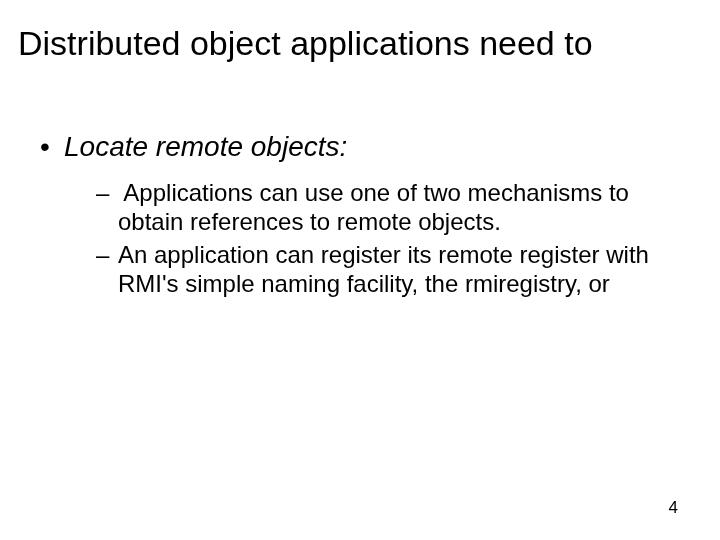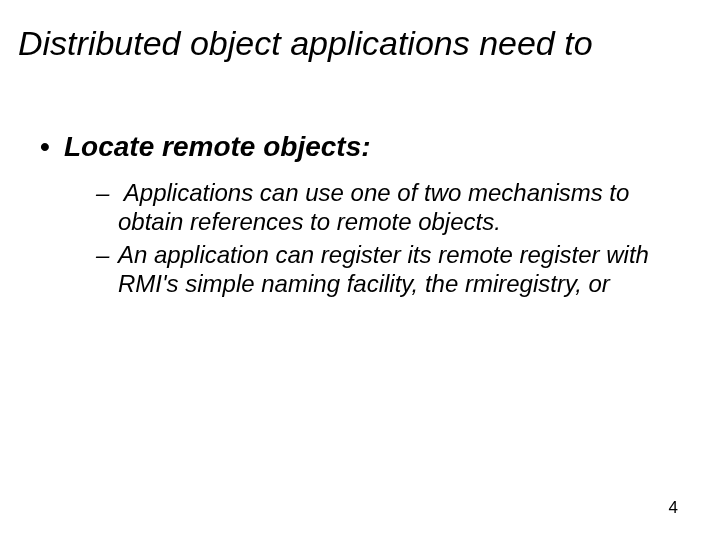--- a/index.html
+++ b/index.html
@@ -19,54 +19,51 @@
     box-sizing: border-box;
   }
   .title {
     position: absolute;
     top: 24px;
     left: 18px;
     right: 18px;
     font-size: 34px;
     line-height: 1.15;
     font-weight: 400;
-    font-style: italic;
   }
   .body {
     position: absolute;
     top: 120px;
     left: 40px;
     right: 40px;
   }
   .lvl1 {
     font-size: 28px;
     font-style: italic;
     line-height: 1.2;
     margin: 10px 0 14px 0;
     padding-left: 24px;
     position: relative;
-    font-weight: bold;
   }
   .lvl1::before {
     content: "•";
     position: absolute;
     left: 0;
     top: 0;
     font-style: normal;
   }
   .lvl2-wrap {
     margin-left: 56px;
   }
   .lvl2 {
     font-size: 24px;
     line-height: 1.22;
     margin: 0 0 4px 0;
     padding-left: 22px;
     text-indent: -22px;
-    font-style: italic;
   }
   .lvl2 .dash {
     display: inline-block;
     width: 22px;
     text-indent: 0;
   }
   .pagenum {
     position: absolute;
     bottom: 22px;
     right: 42px;

